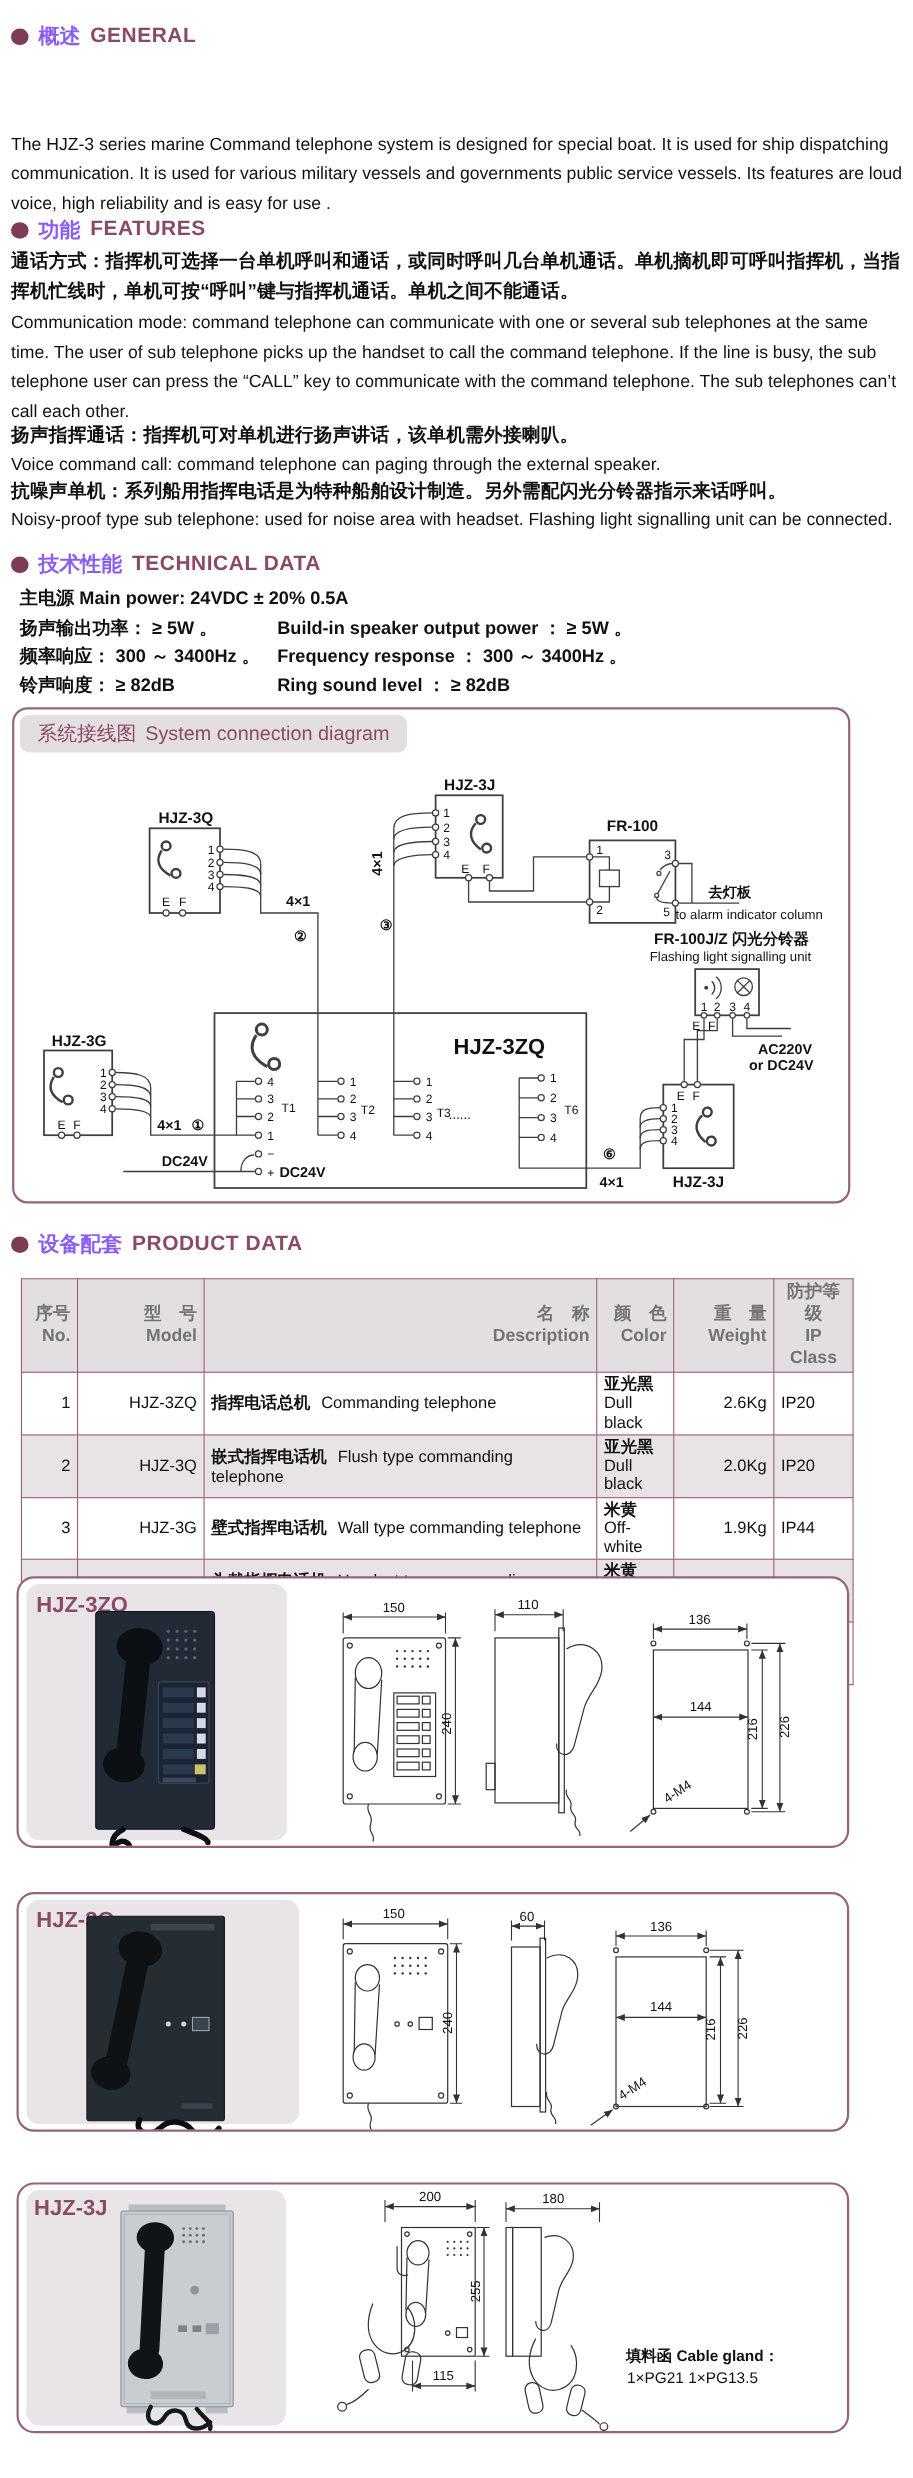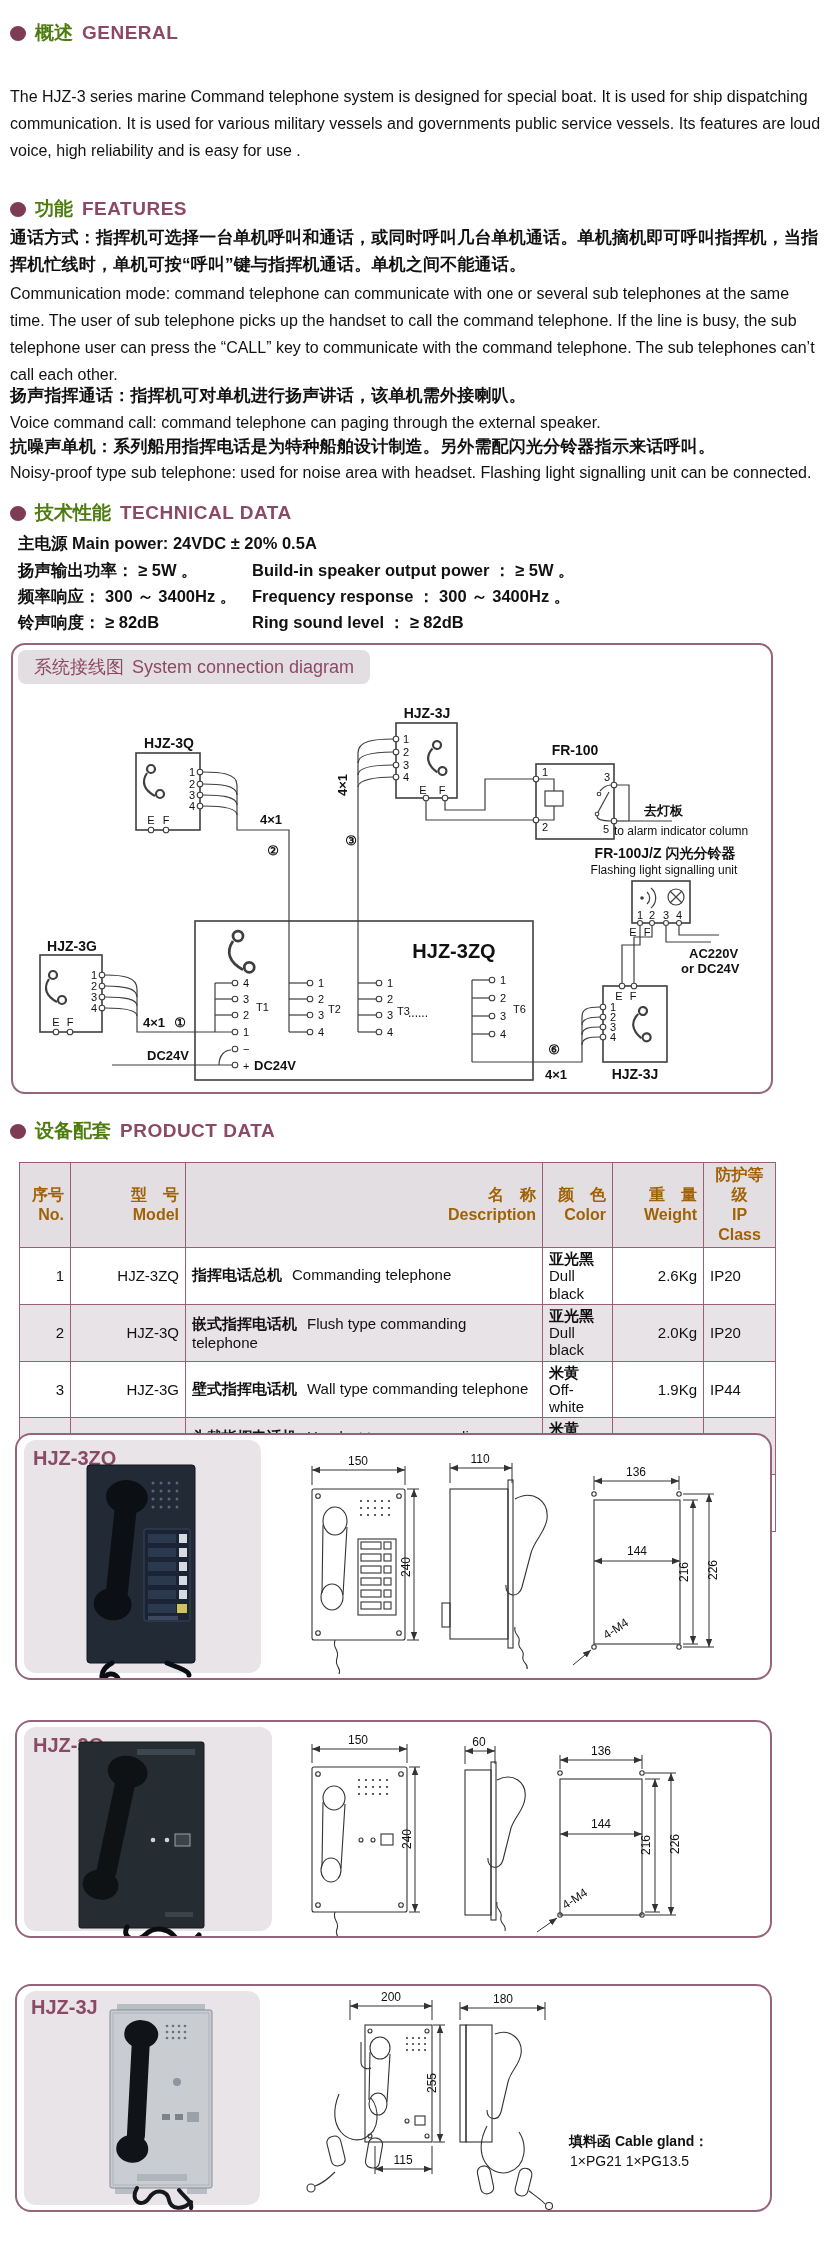--- a/index.html
+++ b/index.html
@@ -1,20 +1,20 @@
 <!DOCTYPE html>
 <html><head>
 <meta charset="utf-8">
 <style>
   html,body{margin:0;padding:0;background:#fff}
   #page{position:relative;width:830px;height:2253px;background:#fff;overflow:hidden;
         font-family:"Liberation Sans",sans-serif;color:#111}
   .sec{position:absolute;left:10px;display:flex;align-items:center;gap:9px}
   .dot{width:16px;height:15px;border-radius:50%;background:#7d3b55;flex:0 0 auto}
-  .sec-zh{font-size:19px;font-weight:bold;color:#4d7c0f}
+  .sec-zh{font-size:19px;font-weight:bold;color:#8b5cf6}
   .sec-en{font-size:19px;font-weight:600;color:#8b4a63;letter-spacing:.5px}
   .para{position:absolute;left:10px;width:812px;line-height:27px}
   .zh{font-size:17px;font-weight:600;letter-spacing:.2px}
   .en{font-size:16px}
   .indent{text-indent:36px}
   .trow{position:absolute;font-size:16.5px;font-weight:600}
   .trow .r{position:absolute;left:234px;width:500px;font-weight:600}
   
   #dbox{position:absolute;left:11px;top:643px;width:762px;height:451px;
         border:2px solid #96647a;border-radius:14px;box-sizing:border-box}
@@ -29,21 +29,21 @@
   .hs{fill:none;stroke:#3f3f3f;stroke-width:2.2}
   .t11{font-size:11px}.t12{font-size:12px}
   .t13{font-size:13px;font-weight:bold}
   .t14{font-size:14px;font-weight:bold}
   .t20{font-size:20px;font-weight:bold}
   .mid{text-anchor:middle}.end{text-anchor:end}
   
   #ptable{position:absolute;left:19px;top:1162px;width:756px;border-collapse:collapse;
           table-layout:fixed;font-size:15px}
   #ptable th,#ptable td{border:1px solid #9b5f74;padding:2px 6px;vertical-align:middle}
-  #ptable th{background:#e3dee2;color:#a16207;font-weight:bold;font-size:16px;height:40px;line-height:1.25}
+  #ptable th{background:#e3dee2;color:#737373;font-weight:bold;font-size:16px;height:40px;line-height:1.25}
   #ptable td{height:38px}
   #ptable tr.alt td{background:#e8e3e7}
   .c{text-align:right}
   .cell2 div{line-height:1.15}
   .desc-zh{font-weight:600;margin-right:10px}
   
   .panel{position:absolute;left:15px;width:757px;border:2px solid #96647a;border-radius:16px;
          background:#fff;box-sizing:border-box}
   .ln{fill:none;stroke:#333;stroke-width:1.1}
   .dim{stroke:#333;stroke-width:1;fill:none}
@@ -56,21 +56,21 @@
 </head>
 <body>
 
 <div id="page">
 
   <div class="sec" style="top:20px">
     <span class="dot"></span>
     <span class="sec-zh">概述</span>
     <span class="sec-en">GENERAL</span>
   </div>
-  <div class="para en" style="top:83px">The HJZ-3 series marine Command telephone system is designed for special boat. It is used for ship dispatching communication. It is used for various military vessels and governments public service vessels. Its features are loud voice, high reliability and is easy for use .</div>
+  <div class="para en" style="top:118px">The HJZ-3 series marine Command telephone system is designed for special boat. It is used for ship dispatching communication. It is used for various military vessels and governments public service vessels. Its features are loud voice, high reliability and is easy for use .</div>
 
   <div class="sec" style="top:196px">
     <span class="dot"></span>
     <span class="sec-zh">功能</span>
     <span class="sec-en">FEATURES</span>
   </div>
   <div class="para zh" style="top:224px">通话方式：指挥机可选择一台单机呼叫和通话，或同时呼叫几台单机通话。单机摘机即可呼叫指挥机，当指挥机忙线时，单机可按“呼叫”键与指挥机通话。单机之间不能通话。</div>
   <div class="para en" style="top:280px">Communication mode: command telephone can communicate with  one or several sub telephones at the same time. The user of sub telephone picks up the handset to call the command telephone. If the line is busy, the sub telephone user can press the “CALL” key to communicate with the command telephone. The sub telephones can’t call each other.</div>
   <div class="para zh" style="top:382px">扬声指挥通话：指挥机可对单机进行扬声讲话，该单机需外接喇叭。</div>
   <div class="para en" style="top:409px">Voice command call: command telephone can paging through the external speaker.</div>

